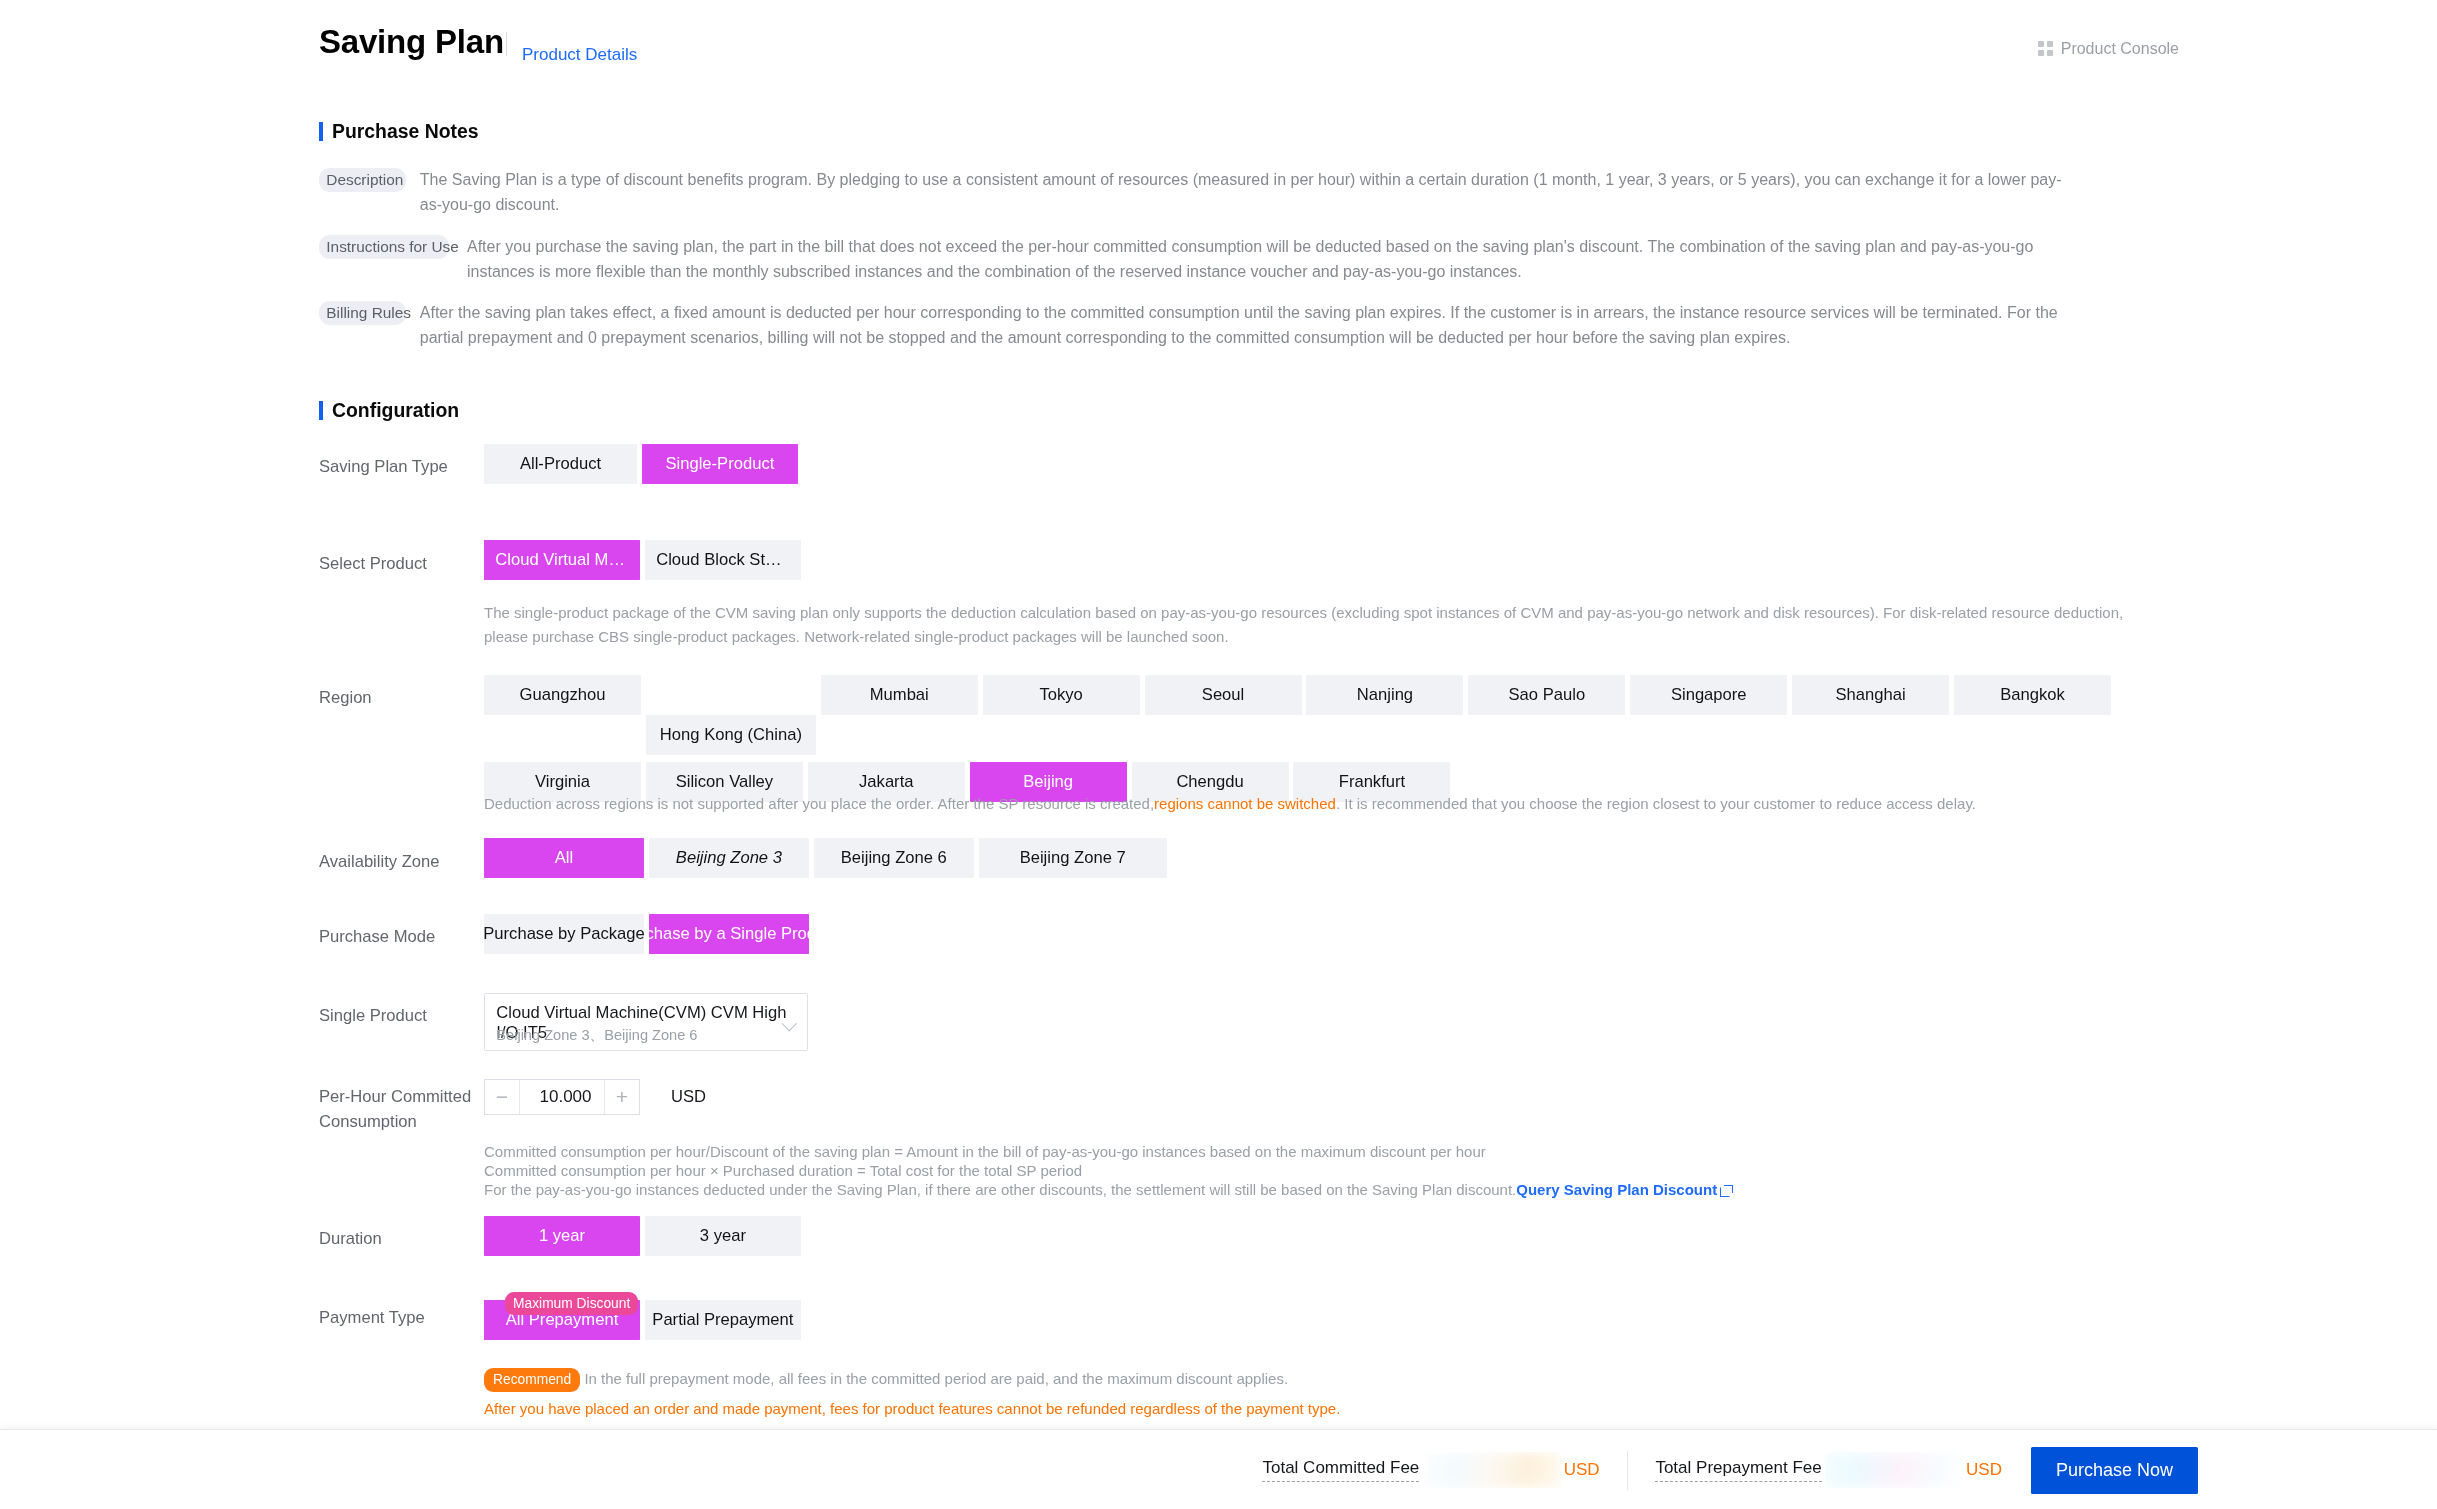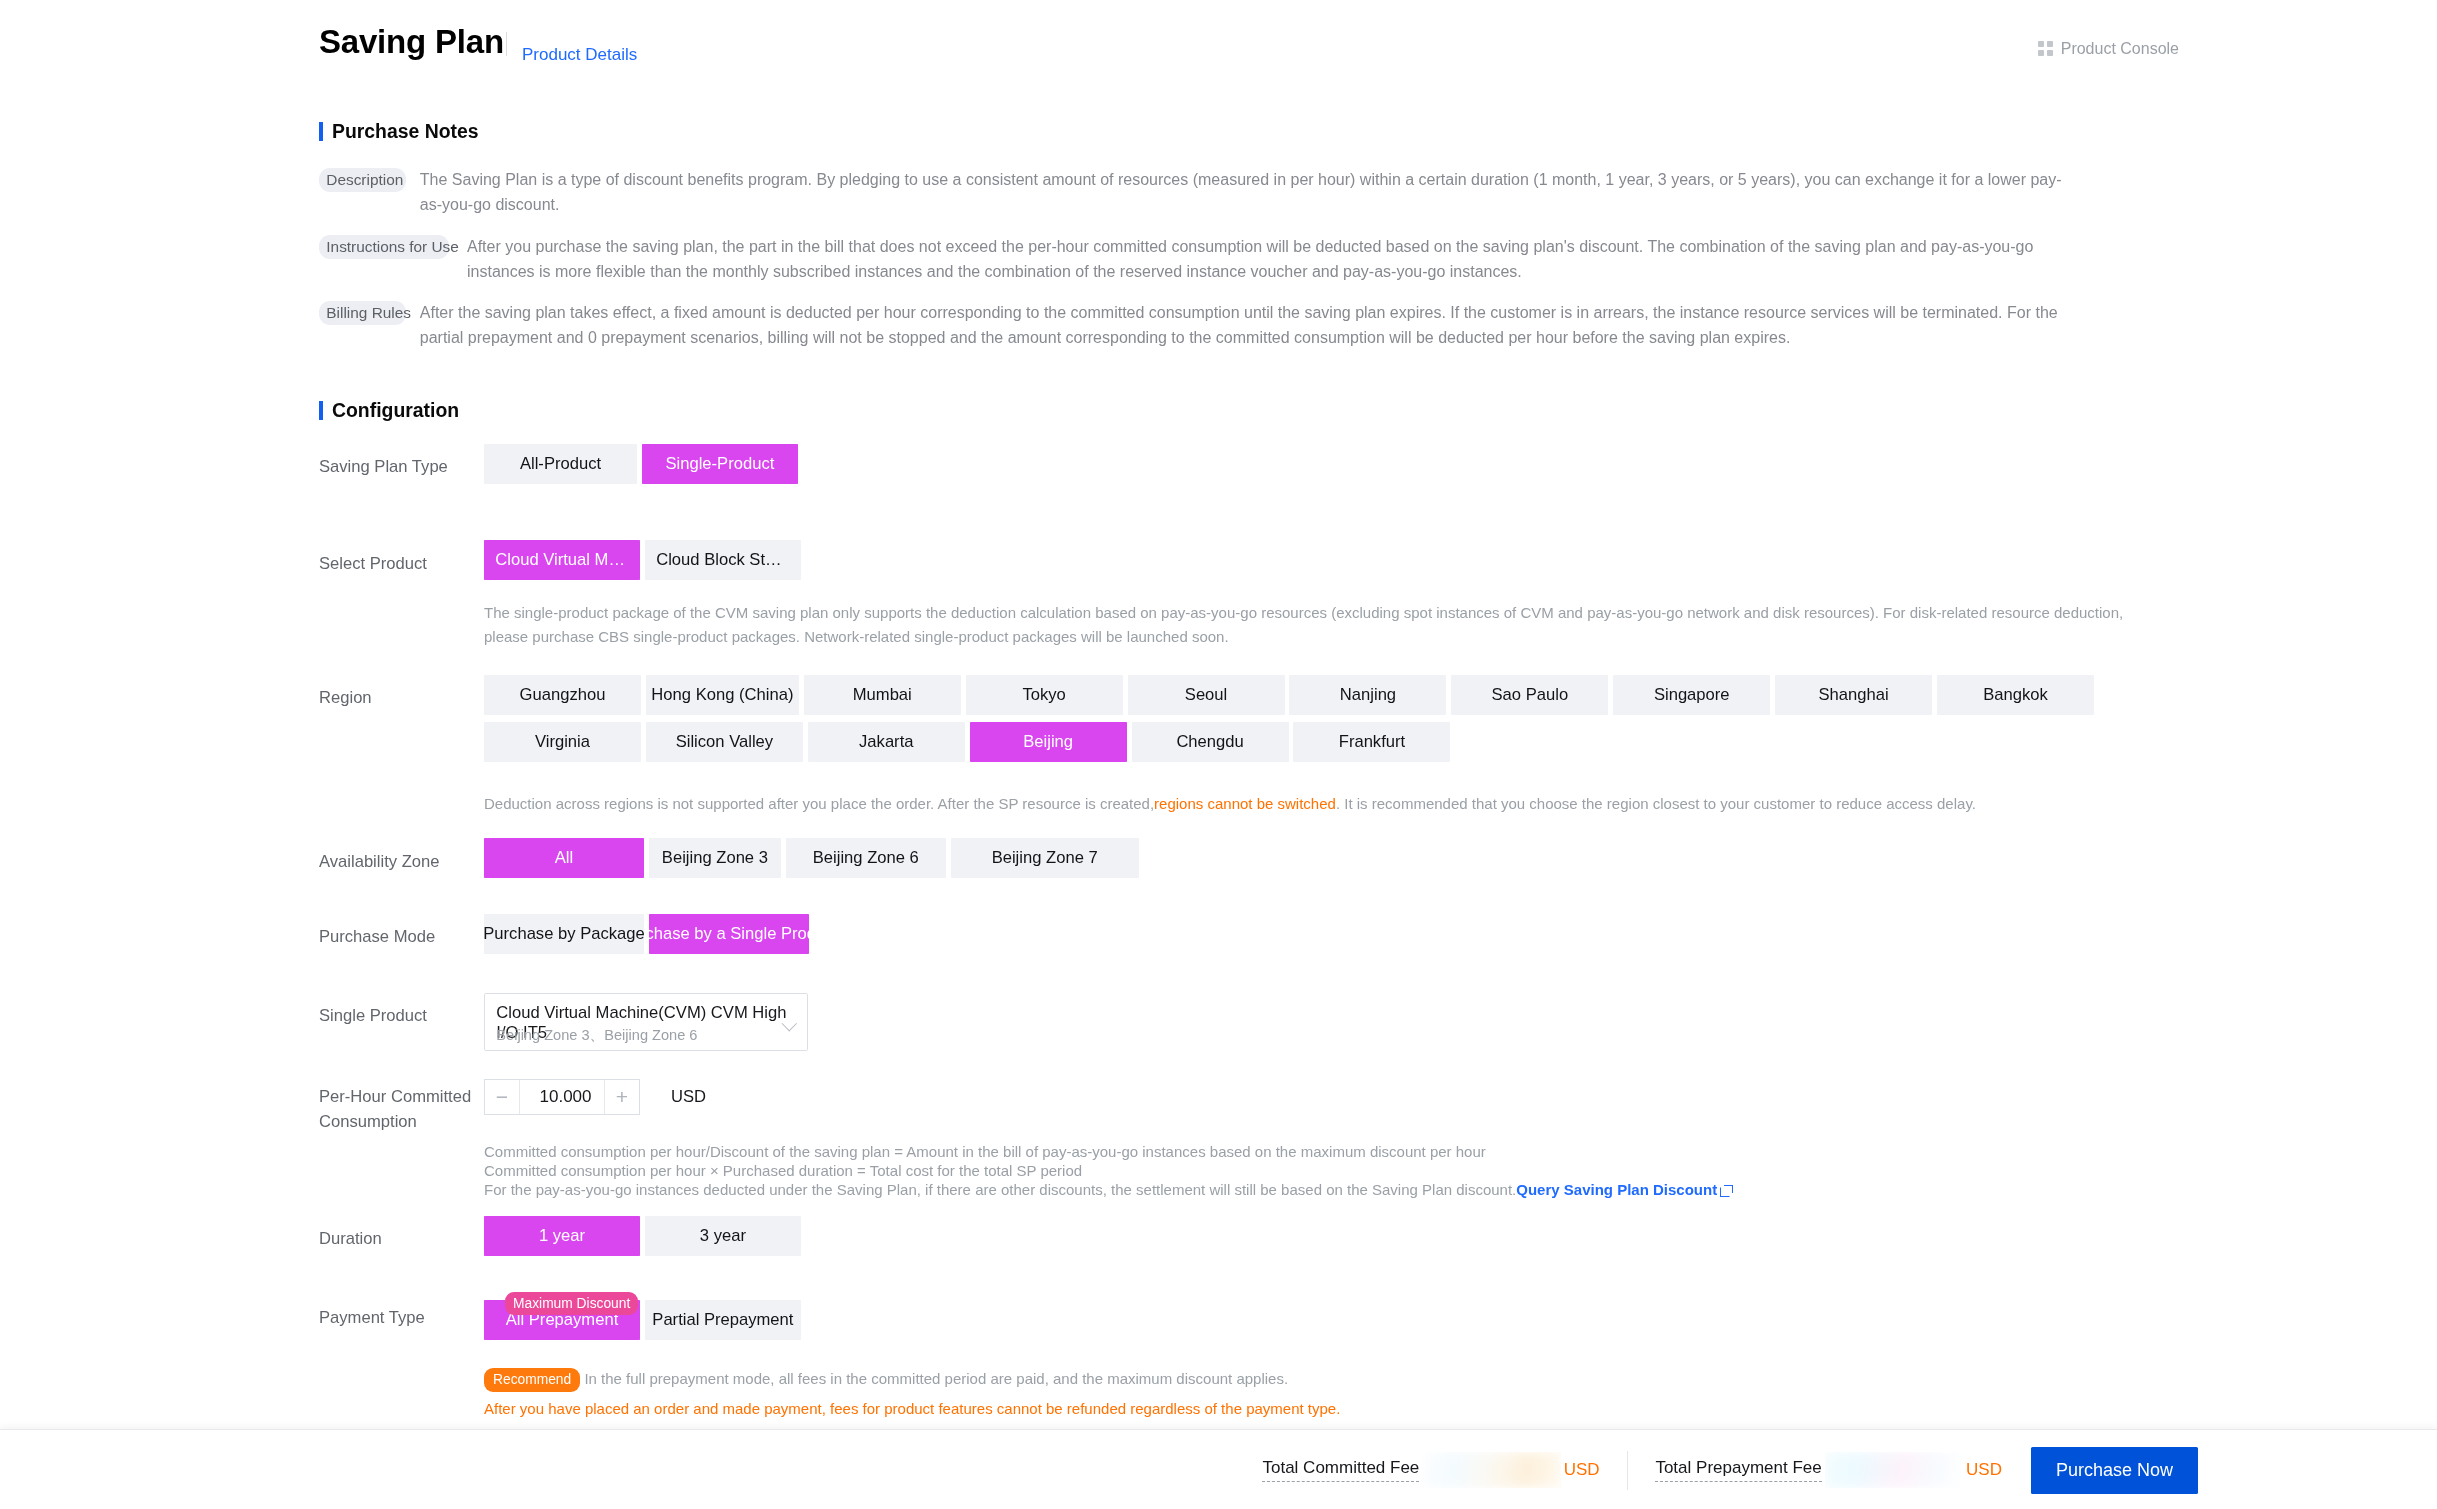--- a/index.html
+++ b/index.html
@@ -194,21 +194,21 @@
 <div class="field-label" style="left:319px; top:552px;">Select Product</div>
 <div class="btn-group" style="left:484px; top:540px;">
   <div class="opt-btn sel trunc" style="width:156px;">Cloud Virtual Machi...</div>
   <div class="opt-btn trunc" style="width:156px;">Cloud Block Storag...</div>
 </div>
 <div class="hint" style="left:484px; top:601px; width:1644px;">The single-product package of the CVM saving plan only supports the deduction calculation based on pay-as-you-go resources (excluding spot instances of CVM and pay-as-you-go network and disk resources). For disk-related resource deduction, please purchase CBS single-product packages. Network-related single-product packages will be launched soon.</div>
 
 <div class="field-label" style="left:319px; top:686px;">Region</div>
 <div class="btn-group" style="left:484px; top:675px; width:1644px;">
   <div class="opt-btn" style="width:157px;">Guangzhou</div>
-  <div class="opt-btn" style="width:153px;">Hong Kong (China)</div>
+  <div class="opt-btn" style="width:170px;margin-top:40px;">Hong Kong (China)</div>
   <div class="opt-btn" style="width:157px;">Mumbai</div>
   <div class="opt-btn" style="width:157px;">Tokyo</div>
   <div class="opt-btn" style="width:157px;">Seoul</div>
   <div class="opt-btn" style="width:157px;">Nanjing</div>
   <div class="opt-btn" style="width:157px;">Sao Paulo</div>
   <div class="opt-btn" style="width:157px;">Singapore</div>
   <div class="opt-btn" style="width:157px;">Shanghai</div>
   <div class="opt-btn" style="width:157px;">Bangkok</div>
   <div class="opt-btn" style="width:157px;">Virginia</div>
   <div class="opt-btn" style="width:157px;">Silicon Valley</div>
@@ -217,21 +217,21 @@
   <div class="opt-btn" style="width:157px;">Chengdu</div>
   <div class="opt-btn" style="width:157px;">Frankfurt</div>
 </div>
 <div class="hint" style="left:484px; top:792px; width:1644px;">
   <span>Deduction across regions is not supported after you place the order. After the SP resource is created,</span><span class="orange">regions cannot be switched</span><span>. It is recommended that you choose the region closest to your customer to reduce access delay.</span>
 </div>
 
 <div class="field-label" style="left:319px; top:850px;">Availability Zone</div>
 <div class="btn-group" style="left:484px; top:838px;">
   <div class="opt-btn sel" style="width:160px;">All</div>
-  <div class="opt-btn" style="width:132px;">Beijing Zone 3</div>
+  <div class="opt-btn" style="width:160px;font-style:italic;">Beijing Zone 3</div>
   <div class="opt-btn" style="width:160px;">Beijing Zone 6</div>
   <div class="opt-btn" style="width:188px;">Beijing Zone 7</div>
 </div>
 
 <div class="field-label" style="left:319px; top:925px;">Purchase Mode</div>
 <div class="btn-group" style="left:484px; top:914px;">
   <div class="opt-btn" style="width:160px;">Purchase by Package</div>
   <div class="opt-btn sel" style="width:160px;">Purchase by a Single Product</div>
 </div>
 

